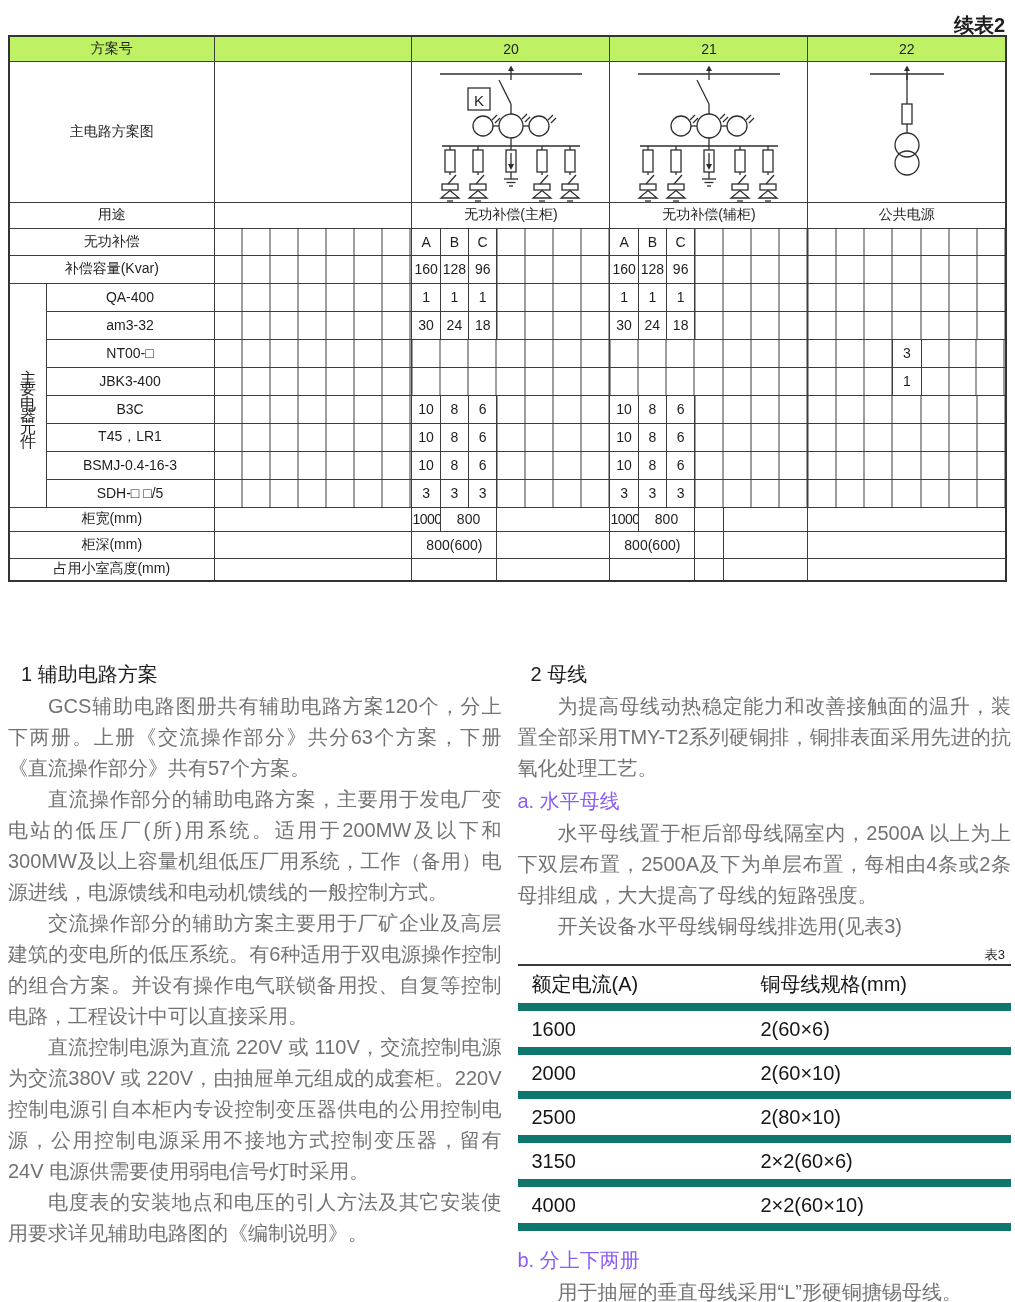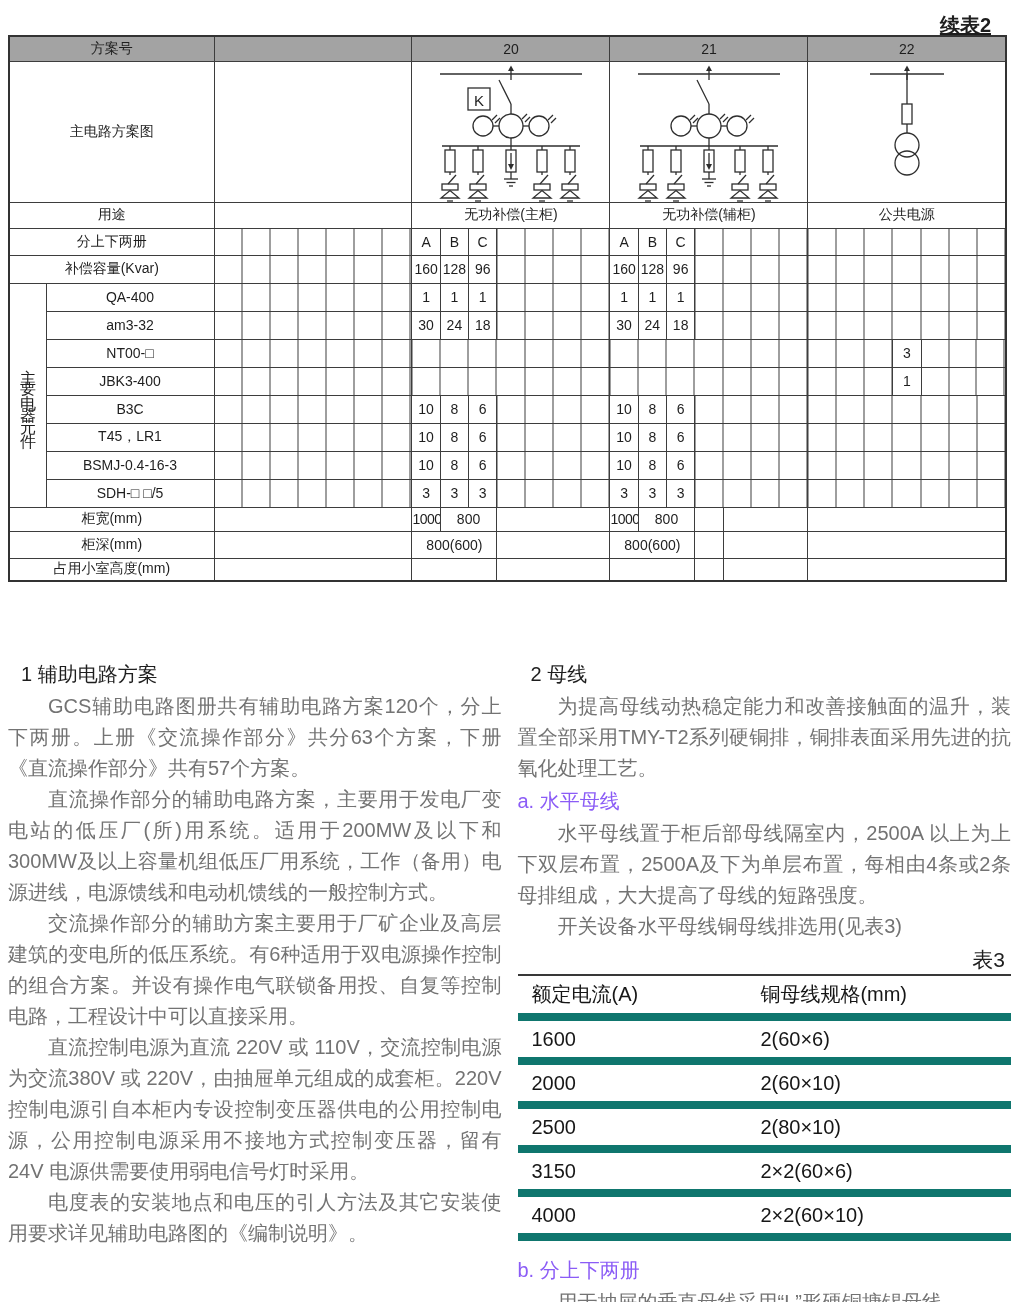--- a/index.html
+++ b/index.html
@@ -1,26 +1,26 @@
 <!DOCTYPE html>
 <html><head>
 <meta charset="utf-8">
 <style>
   html,body{margin:0;padding:0;}
   body{
     width:1015px;height:1302px;position:relative;background:#ffffff;overflow:hidden;
     font-family:"Liberation Sans","DejaVu Sans",sans-serif;color:#1e1e1e;
   }
-  .cont-label{position:absolute;top:12px;right:24px;font-size:20px;font-weight:bold;text-decoration:underline;}
+  .cont-label{position:absolute;top:12px;right:10px;font-size:20px;font-weight:bold;}
 
   
   table.mt{border-collapse:collapse;table-layout:fixed;width:999px;margin:35px 0 0 8px;border:2px solid #333;}
   table.mt td{border:1px solid #3d3d3d;padding:0;text-align:center;vertical-align:middle;
     font-size:14px;color:#1e1e1e;overflow:hidden;}
-  .gray{background:#a3a3a3;font-size:17px;}
+  .gray{background:#bef264;font-size:17px;}
   td.lab{text-align:left;padding-left:45px;font-size:16px;}
   td.clab{text-align:left;padding-left:10px;font-size:16px;}
   td.cent{font-size:16px;margin-left:44px;}
   td.abc{font-size:15px;}
   td.v3{font-size:12.5px;margin-left:44px;}
   td.v4{font-size:11px;letter-spacing:-0.5px;}
   td.v8{font-size:15px;}
   .sub7{background-image:repeating-linear-gradient(to right,
       transparent 0,transparent calc(100%/7 - 1px),#3d3d3d calc(100%/7 - 1px),#3d3d3d calc(100%/7));}
   .sub4{background-image:repeating-linear-gradient(to right,
@@ -36,21 +36,21 @@
   .diag path.f{fill:#2e2e2e;stroke:none;}
   .diag text{stroke:none;fill:#1e1e1e;font-size:15px;}
 
   
   .cols{display:flex;gap:16px;margin:76px 4px 0 8px;}
   .col{width:497px;}
   .col p{margin:0;text-indent:2em;text-align:justify;font-size:20px;line-height:31px;color:#737373;}
   .h1{font-size:20px;padding-left:13px;line-height:33px;}
   .sub{font-size:20px;line-height:34px;color:#8b5cf6;}
   .sub-b{margin-top:12px;}
-  .t3label{text-align:right;font-size:21px;padding-right:6px;margin-top:4px;}
+  .t3label{text-align:right;font-size:13px;padding-right:6px;margin-top:4px;}
   table.t3{width:100%;border-collapse:collapse;border-top:2px solid #383838;}
   table.t3 td{border-bottom:8px solid #0f766e;font-size:20px;color:#161616;
     padding:5px 0 5px 14px;height:26px;vertical-align:middle;}
   table.t3 td.c2{padding-left:6px;}
 </style>
 </head>
 <body>
 
 <div class="cont-label">续表2</div>
 
@@ -187,21 +187,21 @@
 
   <tr class="h26">
     <td colspan="2" class="lab">用途</td>
     <td colspan="7"></td>
     <td colspan="7" class="cent">无功补偿(主柜)</td>
     <td colspan="7" class="cent">无功补偿(辅柜)</td>
     <td colspan="7" class="cent">公共电源</td>
   </tr>
 
   <tr class="h27">
-    <td colspan="2" class="lab">分上下两册</td>
+    <td colspan="2" class="lab">无功补偿</td>
     <td colspan="7" class="sub7"></td>
     <td class="abc">A</td>
     <td class="abc">B</td>
     <td class="abc">C</td>
     <td colspan="4" class="sub4"></td>
     <td class="abc">A</td>
     <td class="abc">B</td>
     <td class="abc">C</td>
     <td colspan="4" class="sub4"></td>
     <td colspan="7" class="sub7"></td>

